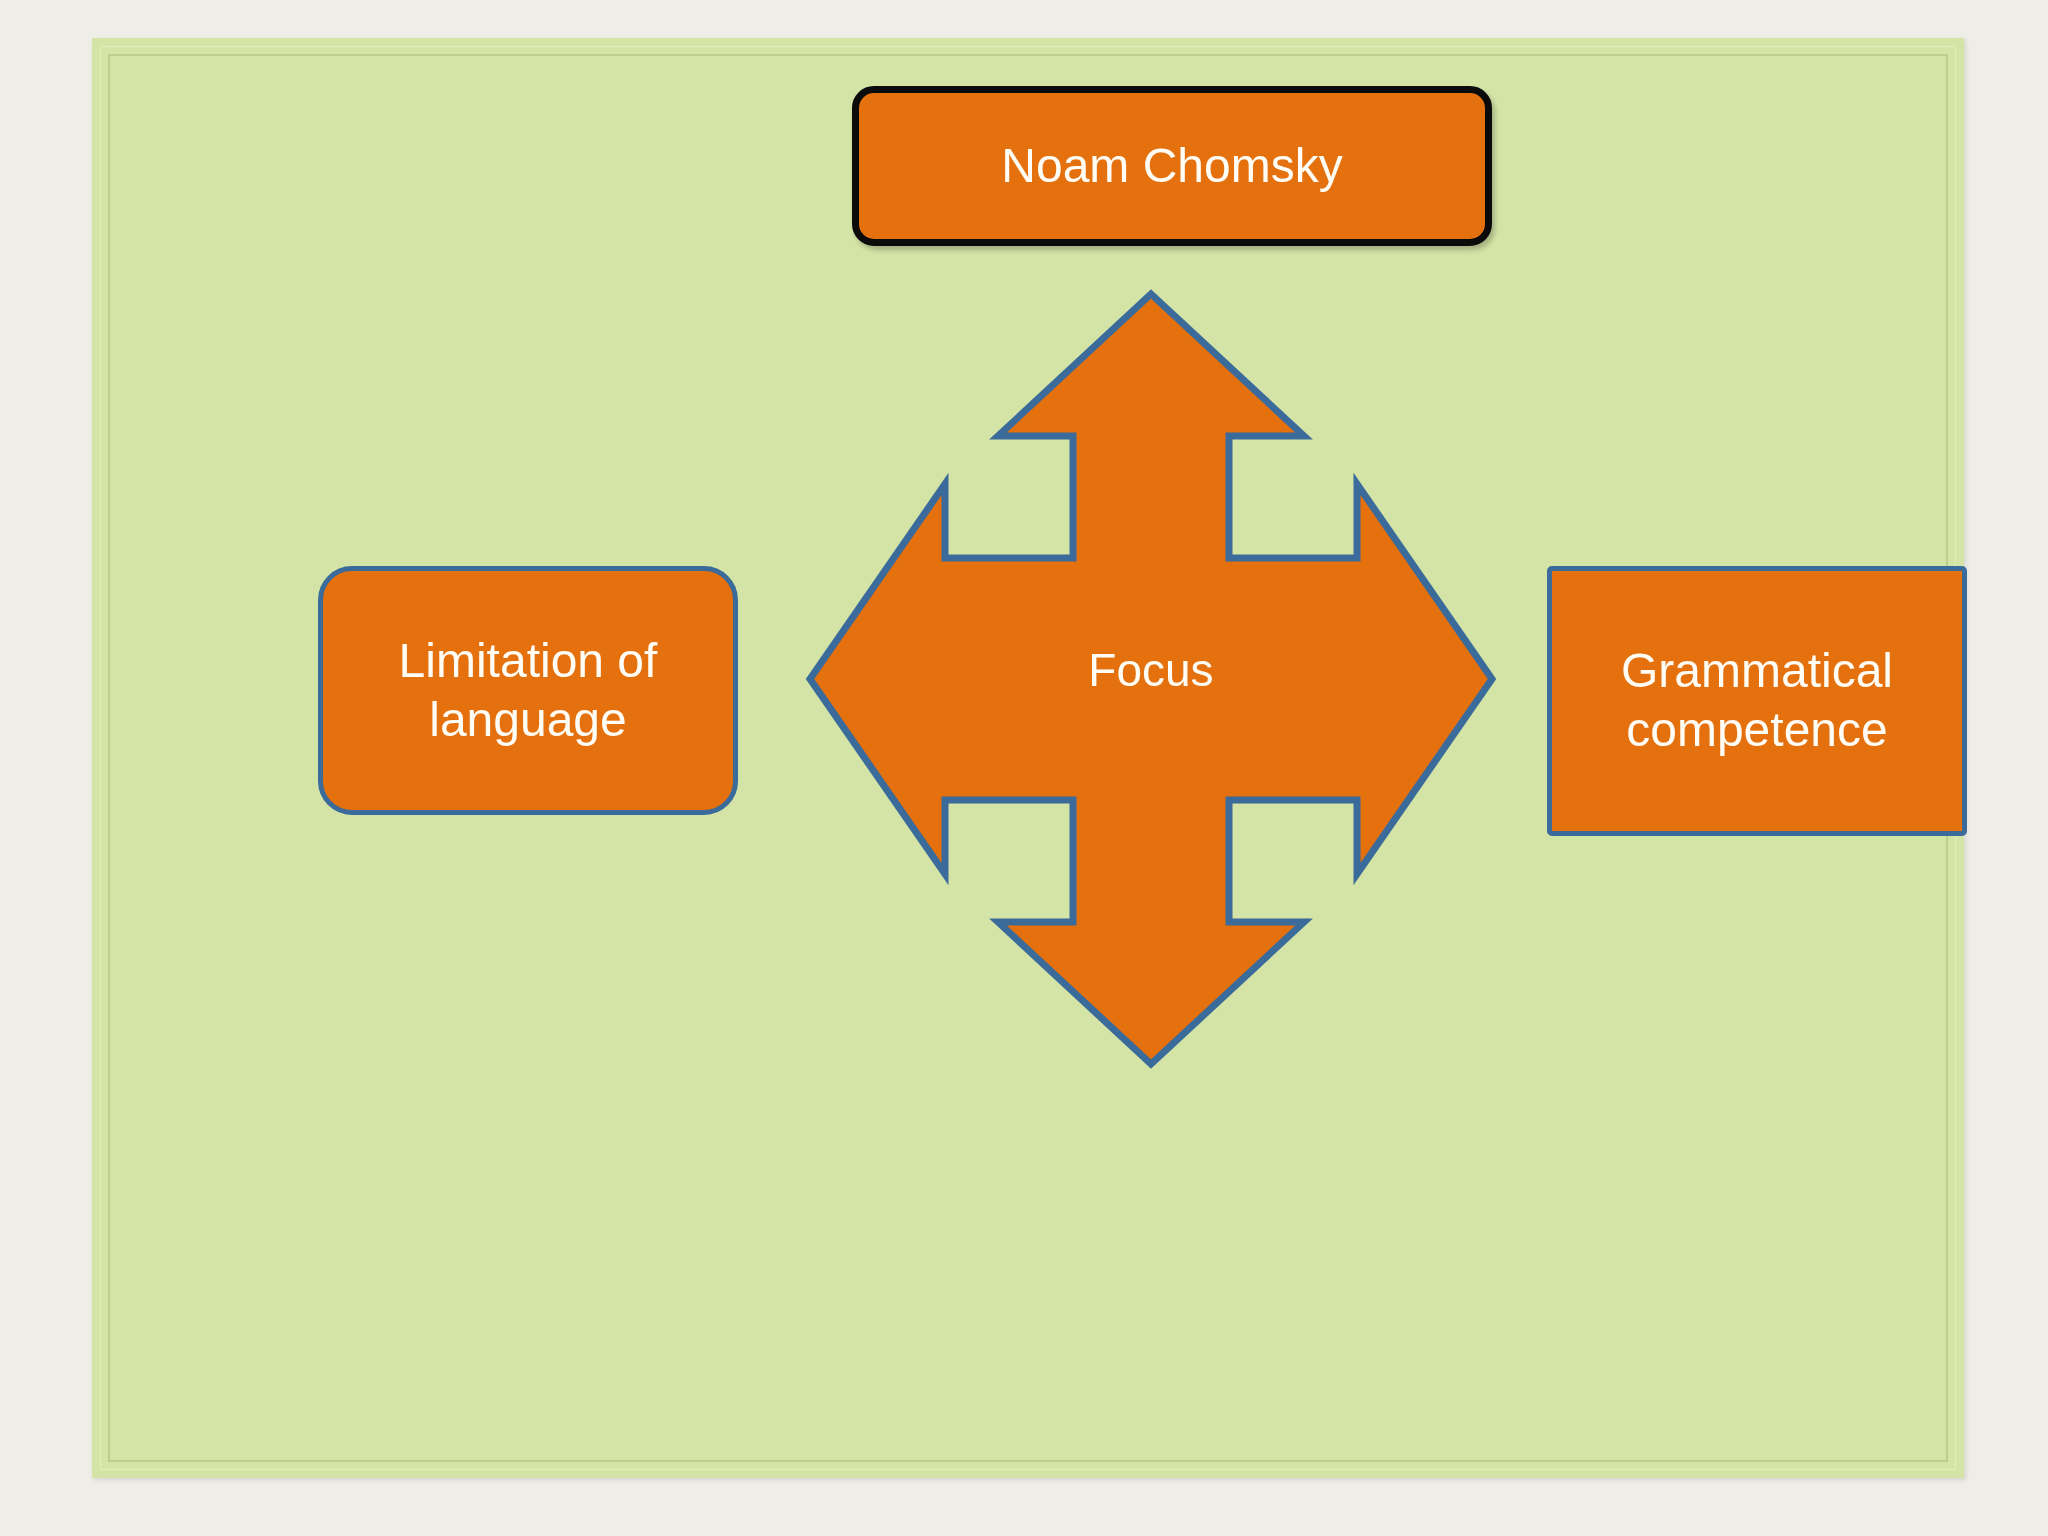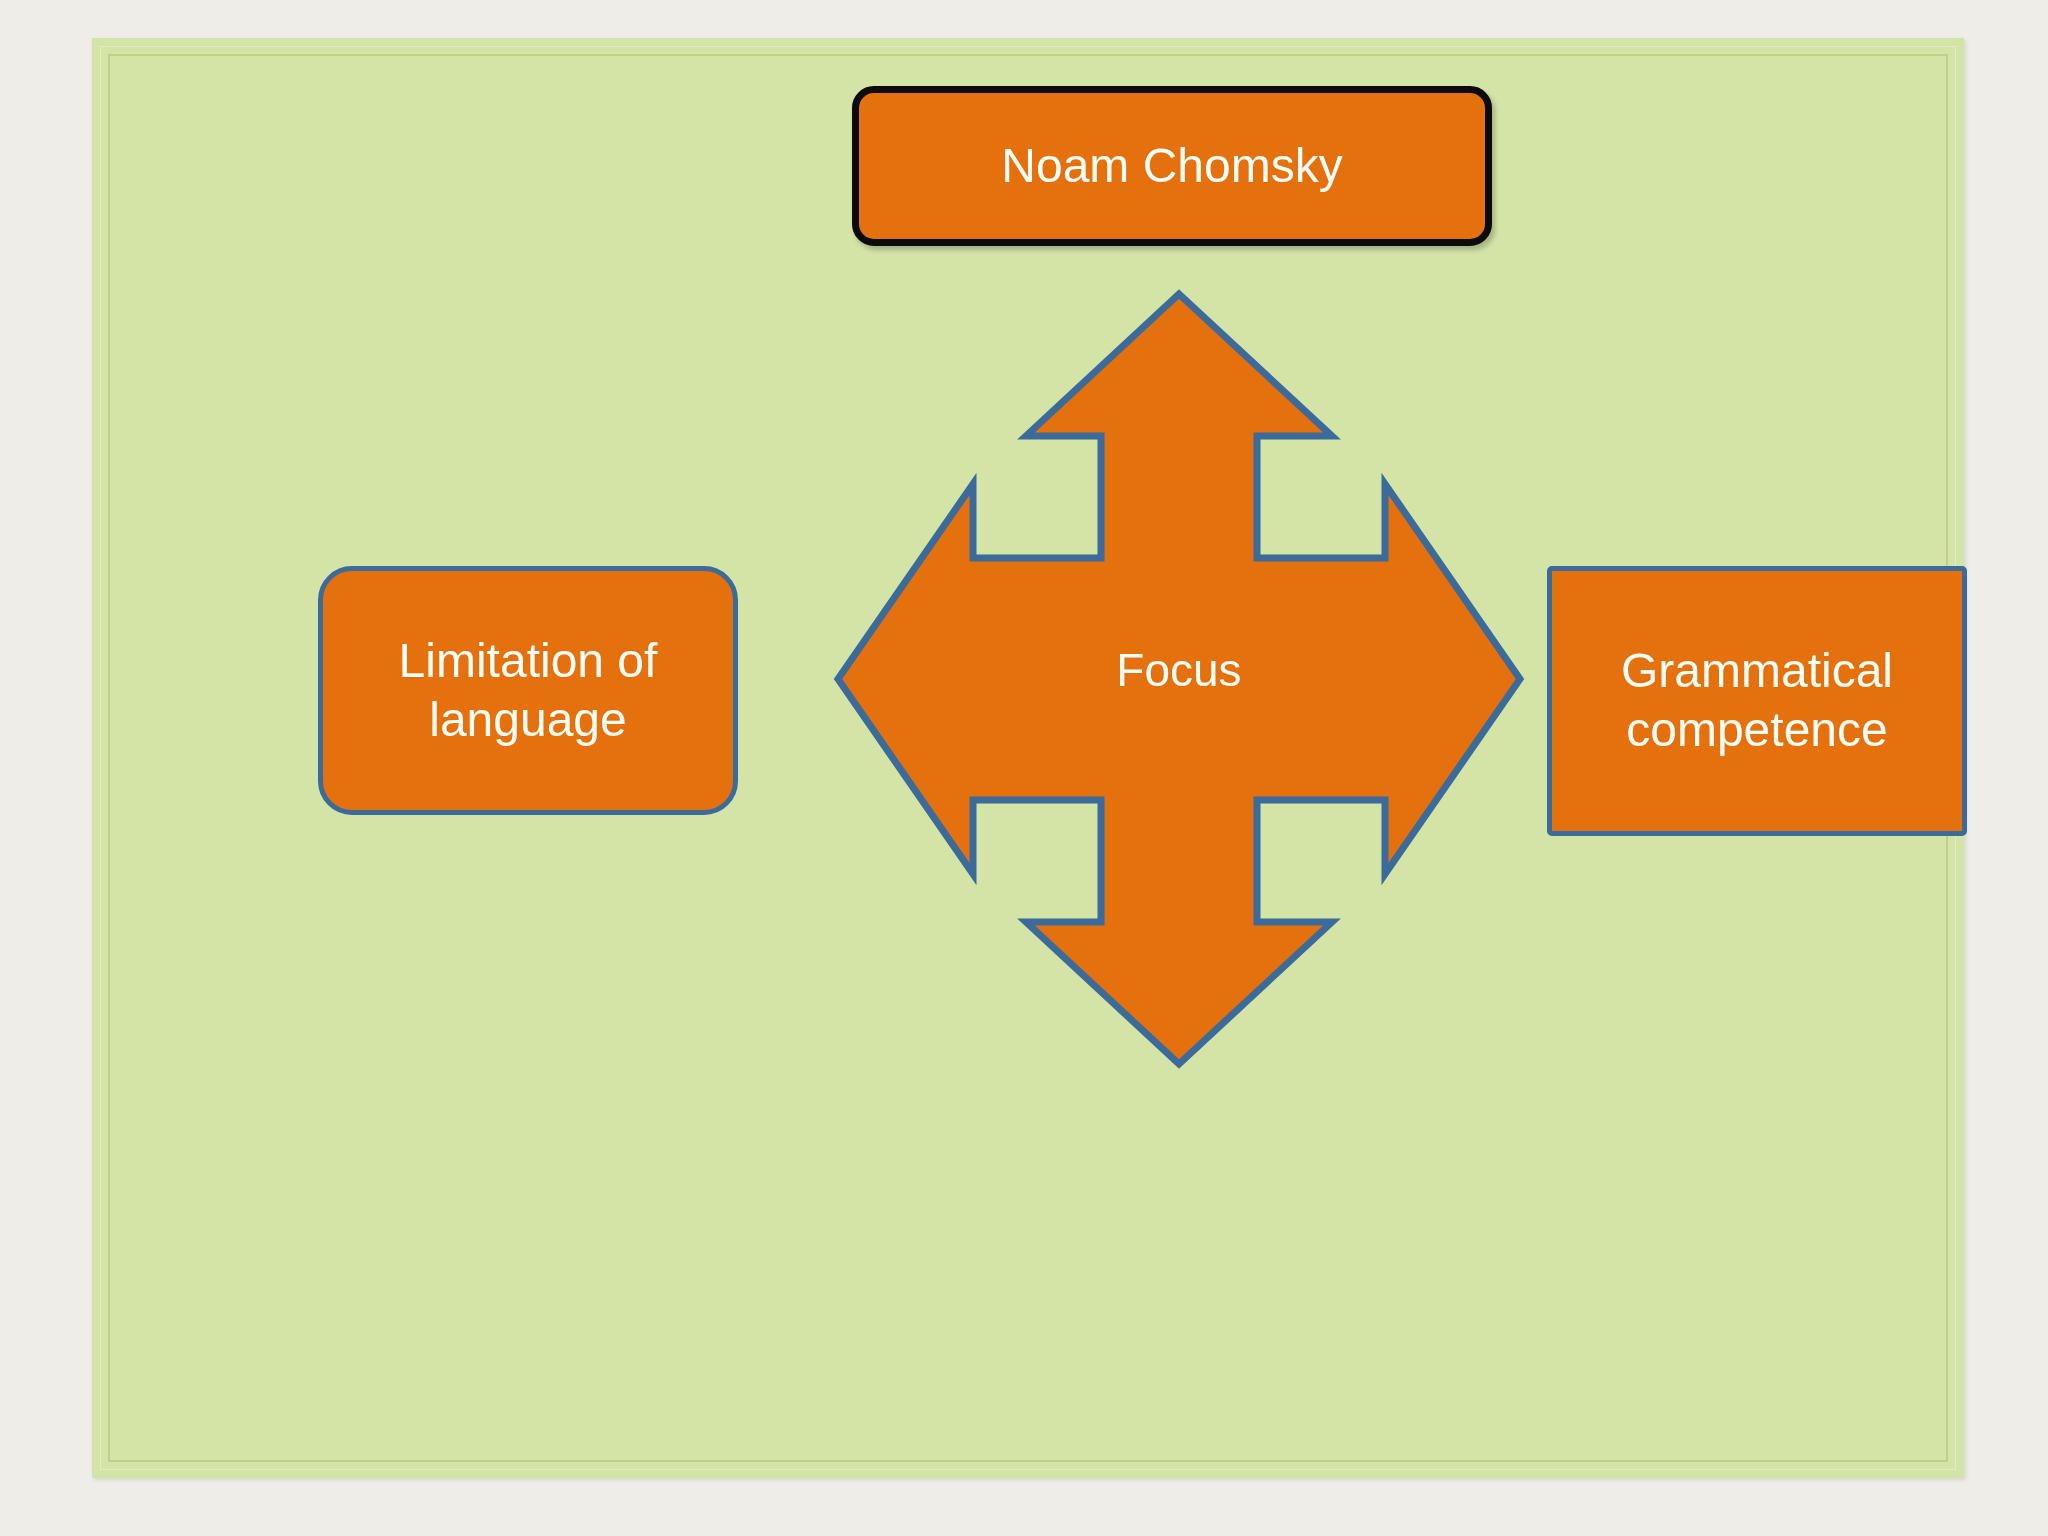--- a/index.html
+++ b/index.html
@@ -100,21 +100,21 @@
     width: 420px;
     height: 270px;
     border: 5px solid #3B6B9A;
     border-radius: 5px;
     font-size: 48px;
   }
 
   
   #four-way-arrow {
     position: absolute;
-    left: 740px;
+    left: 712px;
     top: 250px;
     width: 694px;
     height: 782px;
   }
   #four-way-arrow svg {
     display: block;
     width: 100%;
     height: 100%;
     overflow: visible;
   }

